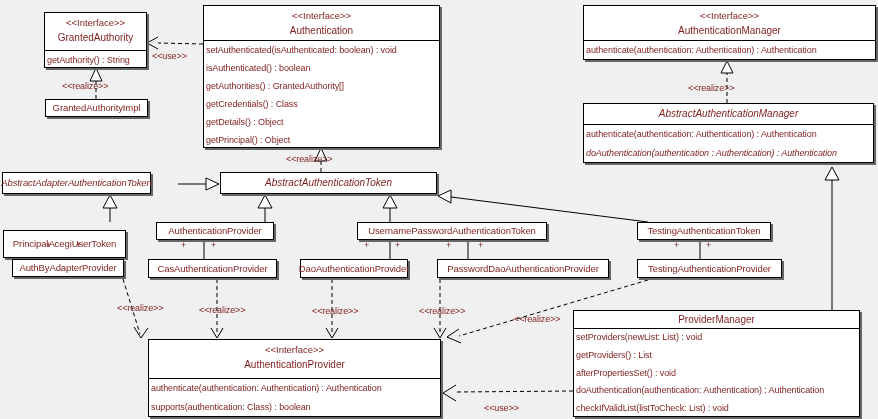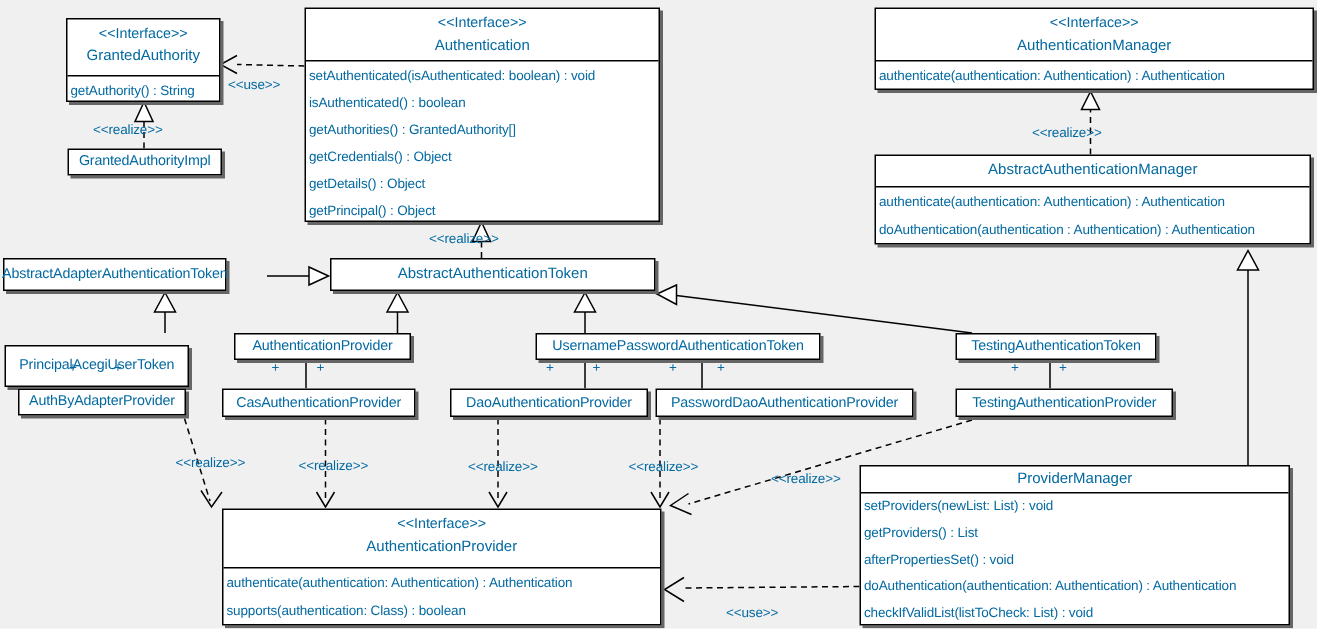--- a/index.html
+++ b/index.html
@@ -1,29 +1,29 @@
 <!DOCTYPE html>
 <html><head>
 <meta charset="utf-8">
 <style>
   html,body{margin:0;padding:0;}
   #canvas{position:relative;width:878px;height:419px;background:var(--background,#f0f0f0);
-          font-family:"Liberation Sans",sans-serif;overflow:hidden;color:#0369a1;}
+          font-family:"Liberation Sans",sans-serif;overflow:hidden;color:#7f1d1d;}
   svg.edges{position:absolute;left:0;top:0;}
   svg.edges path{stroke:#000;stroke-width:1;fill:none;}
   svg.edges path.dash{stroke-dasharray:4 3;}
   svg.edges polygon{fill:#fff;stroke:#000;stroke-width:1;}
   .uml-class{position:absolute;box-sizing:border-box;background:var(--box_fill,#fff);
              border:1px solid #000;box-shadow:2px 2px 0 var(--shadow,#666);}
   .title{text-align:center;}
   .hasbody > .title{border-bottom:1px solid #000;}
   .stereo{font-size:9.5px;padding-top:3px;line-height:14px;}
   .cname{font-size:10px;line-height:16px;white-space:nowrap;}
   .cname.small{font-size:9.5px;letter-spacing:-0.1px;}
-  .abstract{}
+  .abstract{font-style:italic;}
   .method{font-size:9px;letter-spacing:-0.1px;height:18px;line-height:18px;
           padding-left:2px;white-space:nowrap;}
   .m19{height:19px;line-height:19px;}
   .m17{height:17.75px;line-height:17.75px;}
   .nameonly{display:flex;align-items:center;justify-content:center;}
   .plus{position:absolute;font-size:9px;line-height:10px;}
   .edge-label{position:absolute;font-size:9px;white-space:nowrap;letter-spacing:-0.1px;}
 </style>
 </head>
 <body>
@@ -133,21 +133,21 @@
   </div>
 
   <div class="uml-class hasbody" style="left:203px;top:5px;width:237px;height:143px">
     <div class="title" style="height:34px">
       <div class="stereo">&lt;&lt;Interface&gt;&gt;</div>
       <div class="cname">Authentication</div>
     </div>
     <div class="method">setAuthenticated(isAuthenticated: boolean) : void</div>
     <div class="method">isAuthenticated() : boolean</div>
     <div class="method">getAuthorities() : GrantedAuthority[]</div>
-    <div class="method">getCredentials() : Object</div>
+    <div class="method">getCredentials() : Class</div>
     <div class="method">getDetails() : Object</div>
     <div class="method">getPrincipal() : Object</div>
   </div>
 
   <div class="uml-class hasbody" style="left:583px;top:5px;width:293px;height:55px">
     <div class="title" style="height:34px">
       <div class="stereo">&lt;&lt;Interface&gt;&gt;</div>
       <div class="cname">AuthenticationManager</div>
     </div>
     <div class="method m19">authenticate(authentication: Authentication) : Authentication</div>
@@ -181,21 +181,21 @@
   <div class="uml-class nameonly" style="left:637px;top:222px;width:134px;height:18px">
     <div class="cname small">TestingAuthenticationToken</div>
   </div>
 
   <div class="uml-class nameonly" style="left:12px;top:259px;width:112px;height:18px">
     <div class="cname small">AuthByAdapterProvider</div>
   </div>
   <div class="uml-class nameonly" style="left:148px;top:259px;width:129px;height:19px">
     <div class="cname small">CasAuthenticationProvider</div>
   </div>
-  <div class="uml-class nameonly" style="left:300px;top:259px;width:132px;height:19px">
+  <div class="uml-class nameonly" style="left:300px;top:259px;width:108px;height:19px">
     <div class="cname small">DaoAuthenticationProvider</div>
   </div>
   <div class="uml-class nameonly" style="left:437px;top:259px;width:172px;height:19px">
     <div class="cname small">PasswordDaoAuthenticationProvider</div>
   </div>
   <div class="uml-class nameonly" style="left:637px;top:259px;width:145px;height:19px">
     <div class="cname small">TestingAuthenticationProvider</div>
   </div>
 
   <div class="uml-class hasbody" style="left:148px;top:339px;width:293px;height:78px">

